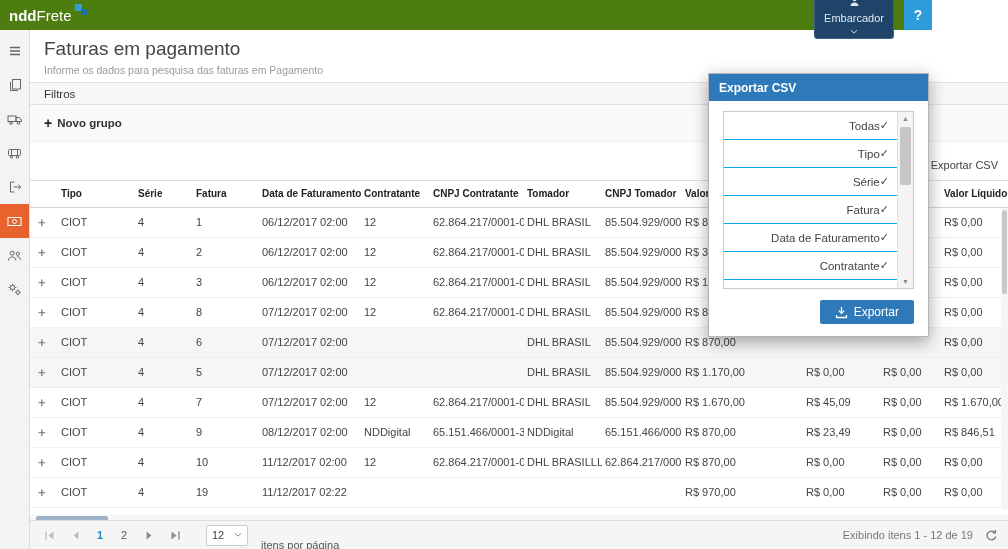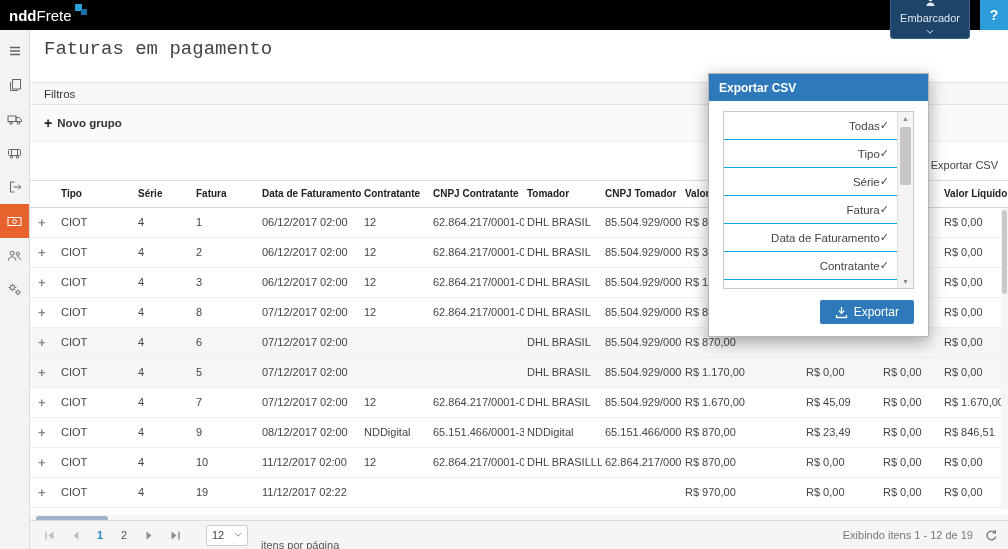--- a/index.html
+++ b/index.html
@@ -1,21 +1,21 @@
 <!DOCTYPE html>
 <html><head>
 <meta charset="utf-8">
 <style>
   * { margin:0; padding:0; box-sizing:border-box; }
   html,body { width:1008px; height:549px; overflow:hidden; background:#fff;
               font-family:"Liberation Sans","DejaVu Sans",sans-serif; }
 
   
-  .topbar { position:absolute; left:0; top:0; width:1008px; height:30px;
-            background:#000000; display:flex; align-items:center; z-index:5; }
+  .topbar { position:absolute; left:0; top:0; width:932px; height:30px;
+            background:#4d7c0f; display:flex; align-items:center; z-index:5; }
   .logo { color:#fff; font-size:15px; margin-left:9px; position:relative; padding-right:16px; }
   .logo b { font-weight:bold; }
   .logo-sq1 { position:absolute; top:-3px; right:6px; width:7px; height:7px; background:#2d9fd8; }
   .logo-sq2 { position:absolute; top:2px; right:1px; width:6px; height:6px; background:#1d6fa5; }
   .topbar-right { margin-left:auto; display:flex; align-items:center; height:100%; }
   .user-btn { display:flex; align-items:center; gap:5px; color:#dfe8f1; font-size:11px;
               border:1px solid #3c6287; background:#1e4469; border-radius:3px;
               padding:3px 9px; margin-right:10px; cursor:pointer;flex-direction:column; }
   .help-btn { width:28px; height:30px; background:#2d9cdb; color:#fff; font-weight:bold;
               font-size:14px; display:flex; align-items:center; justify-content:center; cursor:pointer; }
@@ -24,21 +24,21 @@
   .sidebar { position:absolute; left:0; top:30px; width:30px; bottom:0; background:#f3f3f3;
              border-right:1px solid #dcdcdc; display:flex; flex-direction:column; padding-top:4px; z-index:4; }
   .side-item { width:29px; height:34px; display:flex; align-items:center; justify-content:center;
                color:#666; cursor:pointer; }
   .side-item.active { background:#e8622d; color:#fff; }
   .side-item svg { display:block; }
 
   
   .main { position:absolute; left:30px; top:30px; right:0; bottom:0; background:#fff; }
   .page-head { padding:8px 14px 0; height:52px; }
-  .page-title { font-size:19px; font-weight:normal; color:#444;font-family:Liberation Mono, monospace; }
+  .page-title { font-size:19px; font-weight:normal; color:#444; }
   .page-sub { font-size:10.5px; color:#9a9a9a; margin-top:4px; }
 
   .filters-bar { height:23px; background:#f7f7f7; border-top:1px solid #e3e3e3;
                  border-bottom:1px solid #e3e3e3; display:flex; align-items:center;
                  font-size:11.5px; color:#333; padding-left:14px; position:relative; }
   .clear-filter { position:absolute; right:0; top:-1px; bottom:-1px; display:flex; align-items:center;
                   gap:5px; padding:0 12px; border-left:1px solid #e3e3e3; color:#555;
                   font-size:11px; cursor:pointer; background:#f7f7f7; }
   .clear-filter .glyph { font-size:12px; color:#777; }
 
@@ -191,20 +191,21 @@
         <circle cx="10.9" cy="10.4" r="1.7" fill="none" stroke="currentColor"></circle>
         <path d="M10.9 7.6v1.1M10.9 12.1v1.1M8.1 10.4h1.1M12.6 10.4h1.1" stroke="currentColor"></path>
       </svg>
   </div>
 </div>
 
 <div class="main">
 
   <div class="page-head">
     <div class="page-title">Faturas em pagamento</div>
+    <div class="page-sub">Informe os dados para pesquisa das faturas em Pagamento</div>
   </div>
 
   <div class="filters-bar">
     <span>Filtros</span>
   </div>
 
   <div class="group-panel">
     <div class="new-group">
       <span class="plus">+</span>
       <span>Novo grupo</span>

